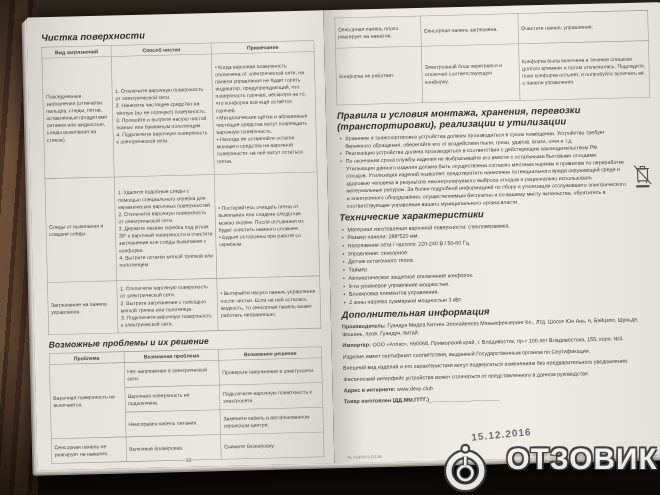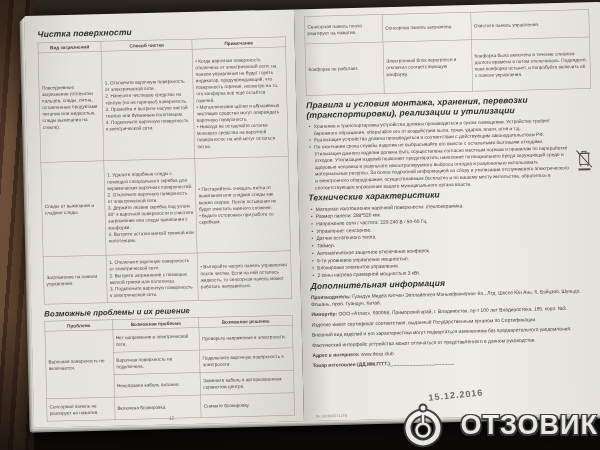--- a/index.html
+++ b/index.html
@@ -41,21 +41,21 @@
   .info p{font-size:9.8px;line-height:1.38;margin:0 0 7px;}
   .info b{font-weight:bold;}
   .footer-line{font-size:9.8px;margin-top:4px;}
   .footer-line .blank{letter-spacing:1px;}
   .stamp{position:absolute;left:250px;bottom:34px;font-size:18px;font-weight:bold;color:#55555a;
     letter-spacing:2px;transform:rotate(-4deg);opacity:.85;}
   .serial{position:absolute;left:24px;bottom:6px;font-size:7px;color:#85817a;letter-spacing:.5px;}
   .pagenum{position:absolute;font-size:9px;color:#6e6a63;}
   .pagenum-left{bottom:8px;left:50%;}
   .pagenum-right{bottom:26px;right:14px;}
-  .watermark{position:absolute;right:2px;bottom:2px;display:flex;align-items:center;gap:16px;z-index:9;opacity:.95;}
+  .watermark{position:absolute;right:2px;bottom:2px;display:flex;align-items:flex-start;gap:16px;z-index:9;opacity:.95;}
   .wm-text{font-size:27px;font-weight:bold;color:#f3f2ef;letter-spacing:1px;
     text-shadow:-1.5px -1.5px 0 #3a3a3a,1.5px -1.5px 0 #3a3a3a,-1.5px 1.5px 0 #3a3a3a,1.5px 1.5px 0 #3a3a3a,0 3px 4px rgba(0,0,0,.5);}
 </style>
 </head>
 <body>
 
 <div class="photo">
   <div class="wood"></div>
 
   <div class="booklet">

